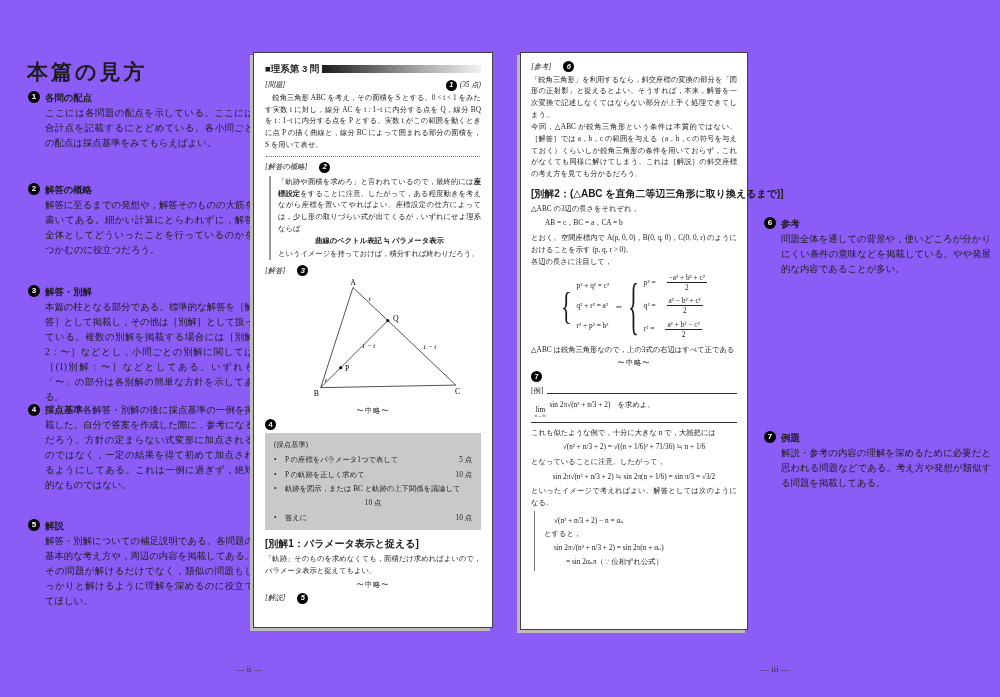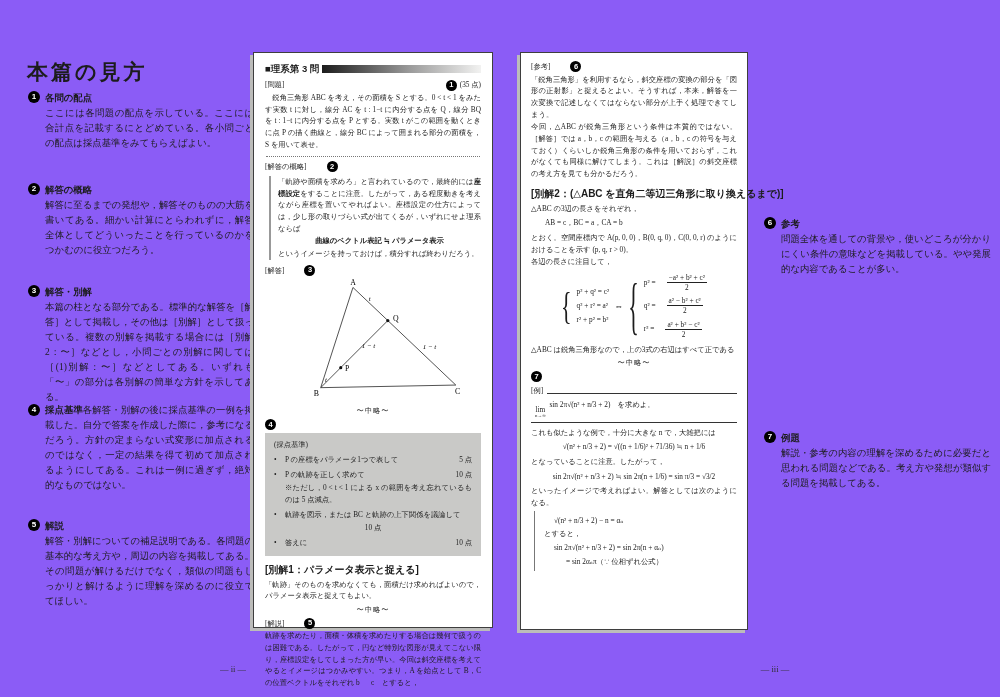--- a/index.html
+++ b/index.html
@@ -20,21 +20,21 @@
   .lc-title-inline{font-family:Liberation Serif, serif;font-weight:bold;}
   
   .sample-box{position:absolute;background:#fff;border:1.5px solid #3e3e3e;box-shadow:-3px 3px 0 #bcbcba;}
   .mbox{left:253px;top:52px;width:238px;height:574px;}
   .rbox{left:520px;top:52px;width:226px;height:576px;}
   .box-inner{padding:8px 11px 6px;font-size:7.3px;line-height:1.6;text-align:justify;}
   .rbox .box-inner{padding:8px 10px 6px;font-size:7.3px;}
   .mb-header{display:flex;align-items:center;margin-bottom:3px;}
   .mb-title{font-weight:bold;font-size:9.5px;white-space:nowrap;}
   .grad-bar{flex:1;height:8px;margin-left:3px;background:linear-gradient(to right,#1c1c1c,#9a9a9a 55%,#f2f2f1);}
-  .label-row{display:flex;gap:20px;margin-top:5px;}
+  .label-row{display:flex;align-items:center;gap:12px;margin-top:5px;font-style:italic;}
   .label-row .lbl{white-space:nowrap;}
   .pts-right{margin-left:auto;display:flex;align-items:center;gap:3px;}
   .para{margin:1px 0 0;text-align:justify;}
   .dotted-div{border-top:1px dotted #777;margin:6px 1px 4px;}
   .outline-block{border-left:2px solid #999;margin:3px 0 0 4px;padding-left:7px;}
   .center-bold{text-align:center;font-weight:bold;font-family:"Liberation Sans","DejaVu Sans",sans-serif;margin:1px 0;}
   .tri-wrap{text-align:center;margin:1px 0 0;}
   .omission{text-align:center;margin:2px 0;letter-spacing:1px;}
   .gray-box{background:#c9c9c7;padding:6px 9px 7px;margin-top:3px;}
   .g-row{display:flex;margin-top:3px;align-items:baseline;}
@@ -44,21 +44,21 @@
   .g-note{padding-left:11px;margin-top:2px;text-align:justify;}
   .g-center{text-align:center;margin-top:2px;}
   .bold-label{font-weight:bold;font-family:"Liberation Sans","DejaVu Sans",sans-serif;margin-top:6px;white-space:nowrap;font-size:10px;}
   
   .eq-center{text-align:center;margin:3px 0;}
   .eq-indent{margin:3px 0 3px 14px;}
   .sys{display:flex;align-items:center;justify-content:center;gap:5px;margin:5px 0;}
   .brace{display:inline-block;font-weight:300;transform-origin:center;}
   .brace.b1{font-size:22px;transform:scaleY(1.75);}
   .brace.b2{font-size:22px;transform:scaleY(2.9);}
-  .sys-col{display:flex;flex-direction:column;gap:2px;}
+  .sys-col{display:flex;flex-direction:column;gap:8px;}
   .sys-col.fr{gap:4px;}
   .sys-line{white-space:nowrap;}
   .sys-frac-row{display:flex;align-items:center;gap:11px;white-space:nowrap;}
   .frac{display:inline-flex;flex-direction:column;align-items:center;line-height:1.25;vertical-align:middle;}
   .frac .fnum{border-bottom:0.8px solid #222;padding:0 2px;}
   .iff{font-size:9px;}
   .rei-head{display:flex;align-items:flex-end;gap:4px;margin-top:2px;}
   .rei-rule{flex:1;border-bottom:0.9px solid #333;margin-bottom:2px;}
   .full-rule{border-bottom:0.9px solid #333;margin:3px 0 4px;}
   .lim{display:inline-flex;flex-direction:column;align-items:center;line-height:1;vertical-align:-5px;margin-right:2px;}
@@ -185,41 +185,39 @@
       <div class="gray-box">
         <div>(採点基準)</div>
         <div class="g-row">
           <span class="g-txt">P の座標をパラメータ1つで表して</span>
           <span class="g-pts">5 点</span>
         </div>
         <div class="g-row">
           <span class="g-txt">P の軌跡を正しく求めて</span>
           <span class="g-pts">10 点</span>
         </div>
-        <div class="g-note">※ただし，0 &lt; t &lt; 1 による x の範囲を考え忘れているものは 5 点減点。</div>
         <div class="g-row">
           <span class="g-txt">軌跡を図示，または BC と軌跡の上下関係を議論して</span>
         </div>
         <div class="g-center">10 点</div>
         <div class="g-row">
           <span class="g-txt">答えに</span>
           <span class="g-pts">10 点</span>
         </div>
       </div>
 
       <div class="bold-label">[別解1：パラメータ表示と捉える]</div>
       <p class="para">「軌跡」そのものを求めなくても，面積だけ求めればよいので，パラメータ表示と捉えてもよい。</p>
 
       <div class="omission">〜中略〜</div>
 
       <div class="label-row" style="margin-top:0">
         <span class="lbl">[解説]</span>
         <span class="marker sm">5</span>
       </div>
-      <p class="para">軌跡を求めたり，面積・体積を求めたりする場合は幾何で扱うのは困難である。したがって，円など特別な図形が見えてこない限り，座標設定をしてしまった方が早い。今回は斜交座標を考えてやるとイメージはつかみやすい。つまり，A を始点として B，C の位置ベクトルをそれぞれ b⃗，c⃗ とすると，</p>
 
     </div>
   </div>
 
   <div class="sample-box rbox">
     <div class="box-inner">
 
       <div class="label-row" style="margin-top:0">
         <span class="lbl">[参考]</span>
         <span class="marker sm">6</span>
@@ -313,16 +311,16 @@
   </div>
 
   <div class="fr-item" style="top:430px">
     <span class="marker lc-marker">7</span>
     <div class="lc-text">
       <div class="lc-title">例題</div>
       <p class="lc-body">解説・参考の内容の理解を深めるために必要だと思われる問題などである。考え方や発想が類似する問題を掲載してある。</p>
     </div>
   </div>
 
-  <div class="footer-num" style="left:188px">— ii —</div>
+  <div class="footer-num" style="left:204px">— ii —</div>
   <div class="footer-num" style="left:730px">— iii —</div>
 
 </div>
 
 </body></html>

